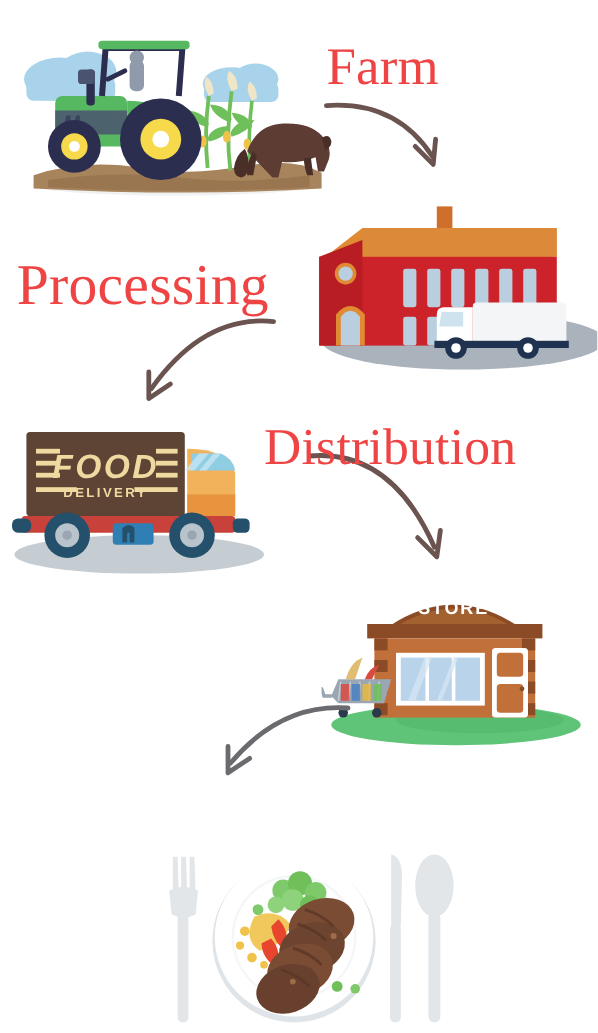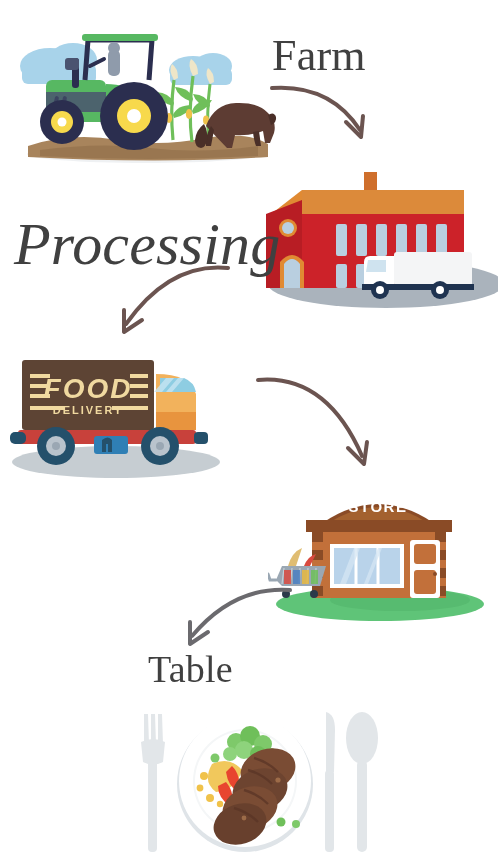--- a/index.html
+++ b/index.html
@@ -12,30 +12,30 @@
   }
   #stage {
     position: relative;
     width: 498px;
     height: 861px;
     background: #ffffff;
     overflow: hidden;
   }
   .stage-label {
     position: absolute;
-    color: #404040;
+    color: #ef4444;
     font-family: "Liberation Serif", serif;
     font-weight: 400;
     white-space: nowrap;
     line-height: 1.02;
     letter-spacing: 0.2px;
   }
   .label-farm { left: 272px; top: 34px; font-size: 44px; }
   .label-pack { left: 14px; top: 168px; font-size: 44px; }
-  .label-proc { left: 14px; top: 214px; font-size: 60px; font-style: italic; }
+  .label-proc { left: 14px; top: 214px; font-size: 48px; }
   .label-dist { left: 220px; top: 352px; font-size: 43px; }
   .label-table { left: 148px; top: 650px; font-size: 38px; }
 
   .art { position: absolute; }
   .arrow { position: absolute; }
 
   
   .farm-scene { left: 10px; top: 14px; width: 270px; height: 152px; }
   
   .factory-scene { left: 258px; top: 166px; width: 240px; height: 144px; }
@@ -348,15 +348,15 @@
     </g>
 
     <g fill="#e2e6e9">
       <ellipse cx="242" cy="40" rx="16" ry="26"></ellipse>
       <rect x="237" y="62" width="10" height="92" rx="5"></rect>
     </g>
   </svg>
 
   <div class="stage-label label-farm">Farm</div>
   <div class="stage-label label-proc">Processing</div>
-  <div class="stage-label label-table">Table</div>
+  <div class="stage-label label-dist">Distribution</div>
 
 </div>
 
 </body></html>

